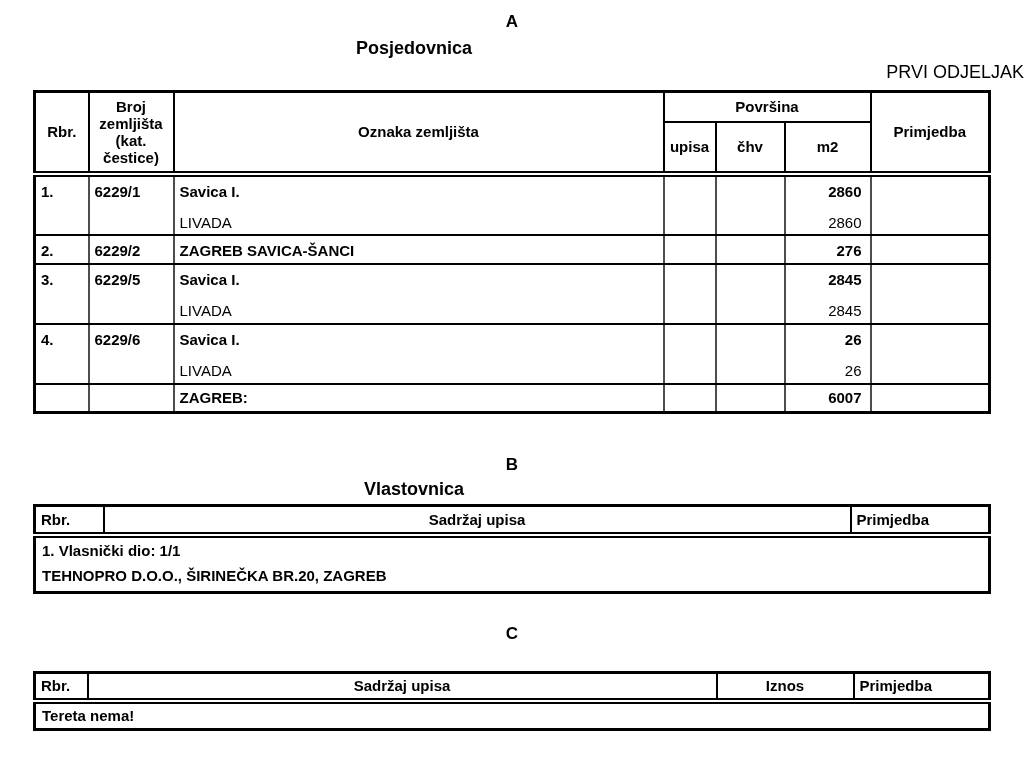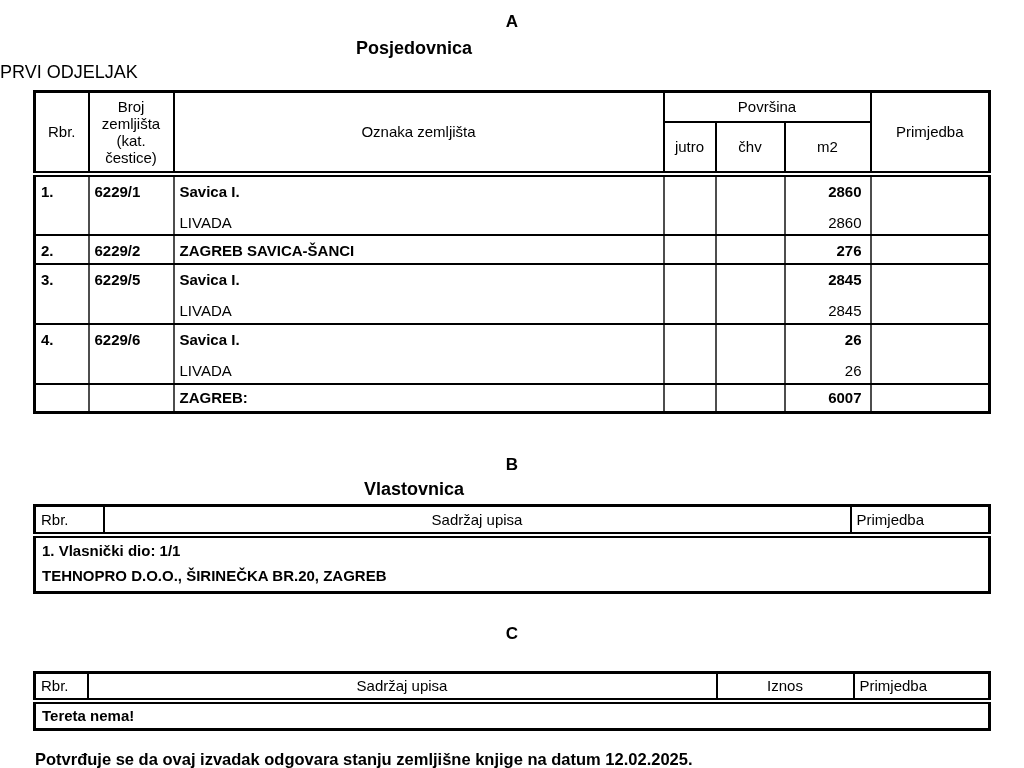--- a/index.html
+++ b/index.html
@@ -8,27 +8,27 @@
     background:#ffffff; color:#000;
     font-family:"Liberation Sans", sans-serif;
   }
   .page { position:relative; width:1024px; height:768px; background:#fff; }
 
   
   .sec-letter { position:absolute; left:0; width:1024px; text-align:center;
     font-weight:bold; font-size:17px; }
   .sec-title  { position:absolute; left:0; width:828px; text-align:center;
     font-weight:bold; font-size:18px; }
-  .sec-sub    { position:absolute; left:0; width:1024px; text-align:left;
+  .sec-sub    { position:absolute; left:0; width:1024px; text-align:right;
     font-weight:normal; font-size:18px; }
 
   
   table { border-collapse:collapse; table-layout:fixed; width:955px;
     border:3px solid #000; }
-  th { border:2px solid #000; font-size:15px; font-weight:normal;
+  th { border:2px solid #000; font-size:15px; font-weight:bold;
     padding:0 3px; vertical-align:middle; overflow:hidden; }
   td { font-size:15px; vertical-align:top; overflow:hidden; }
 
   .tbl-abs { position:absolute; left:33px; }
 
   
   #table-a tbody td {
     border-top:2px solid #000; border-bottom:2px solid #000;
     border-left:2px solid #4d4d4d; border-right:2px solid #4d4d4d;
   }
@@ -83,21 +83,21 @@
     </colgroup>
     <thead>
       <tr class="hdr1">
         <th rowspan="2" class="ctr-th">Rbr.</th>
         <th rowspan="2" class="ctr-th" style="padding:0 2px">Broj zemljišta (kat. čestice)</th>
         <th rowspan="2" class="ctr-th">Oznaka zemljišta</th>
         <th colspan="3" class="ctr-th">Površina</th>
         <th rowspan="2" class="ctr-th">Primjedba</th>
       </tr>
       <tr class="hdr2">
-        <th class="ctr-th">jutro</th>
+        <th class="ctr-th">upisa</th>
         <th class="ctr-th">čhv</th>
         <th class="ctr-th">m2</th>
       </tr>
     </thead>
     <tbody>
       <tr class="first-body r2l">
         <td>
             <div class="b l1 pad">1.</div>
           </td>
         <td>
@@ -231,15 +231,14 @@
     </thead>
     <tbody>
       <tr class="body">
         <td colspan="4" class="b-body-cell" style="padding-top:3px">
           <div class="b">Tereta nema!</div>
         </td>
       </tr>
     </tbody>
   </table>
 
-  <div class="footer-note">Potvrđuje se da ovaj izvadak odgovara stanju zemljišne knjige na datum 12.02.2025.</div>
 
 </div>
 
 </body></html>

